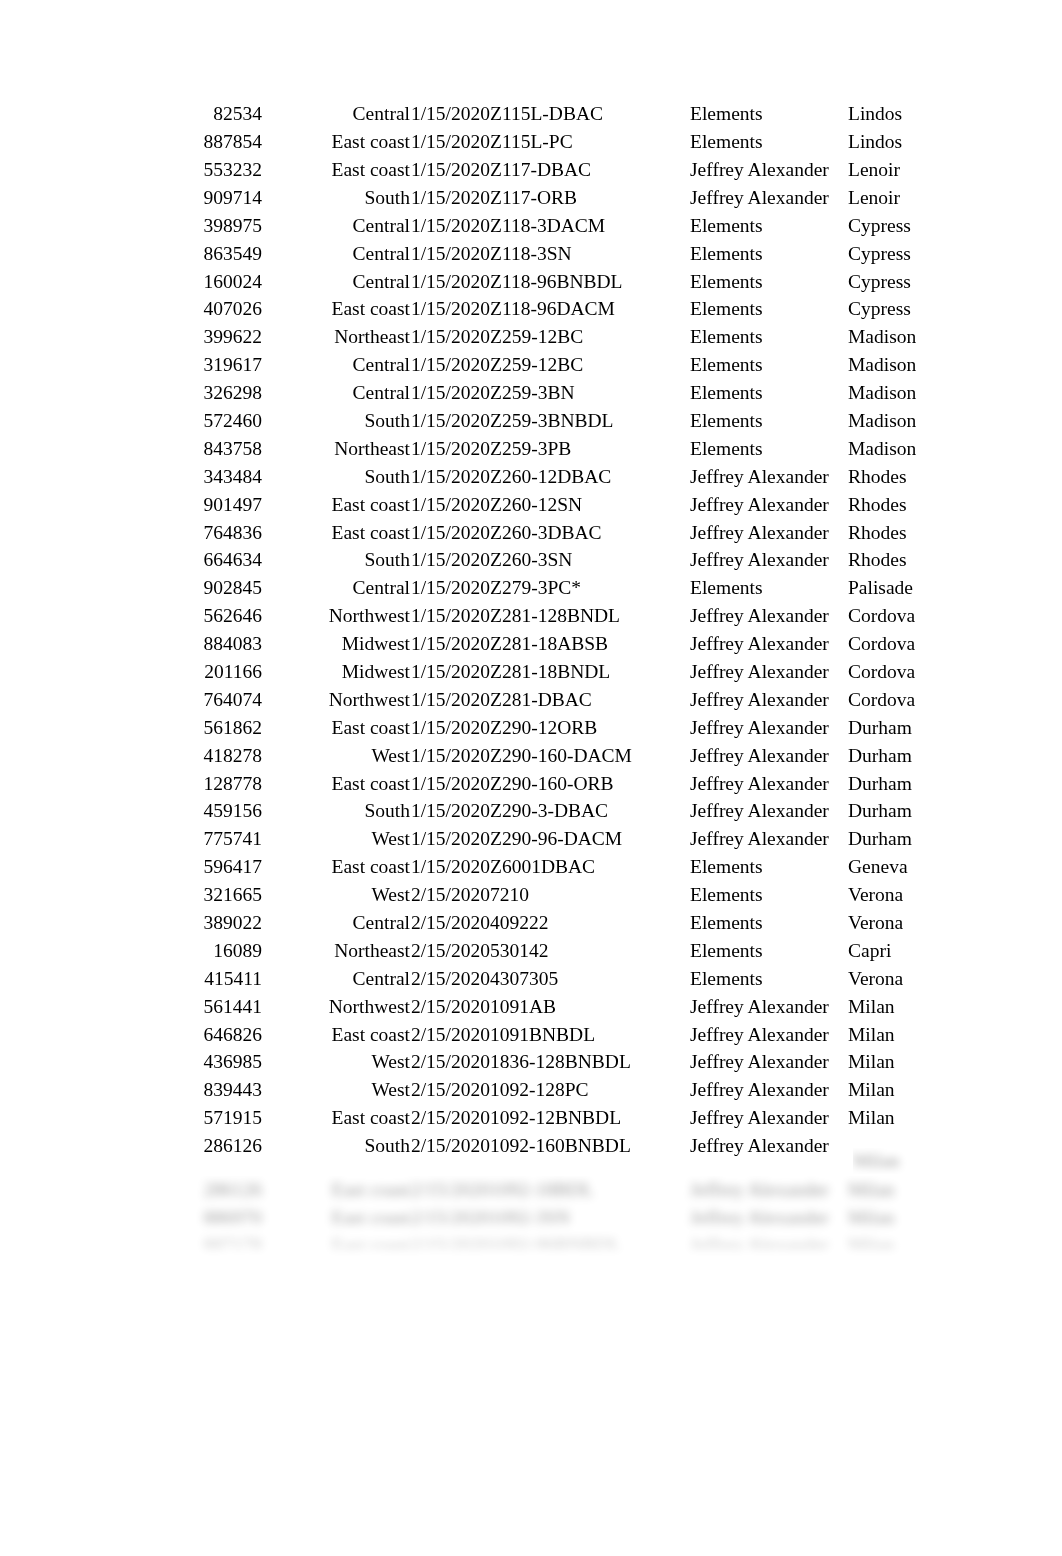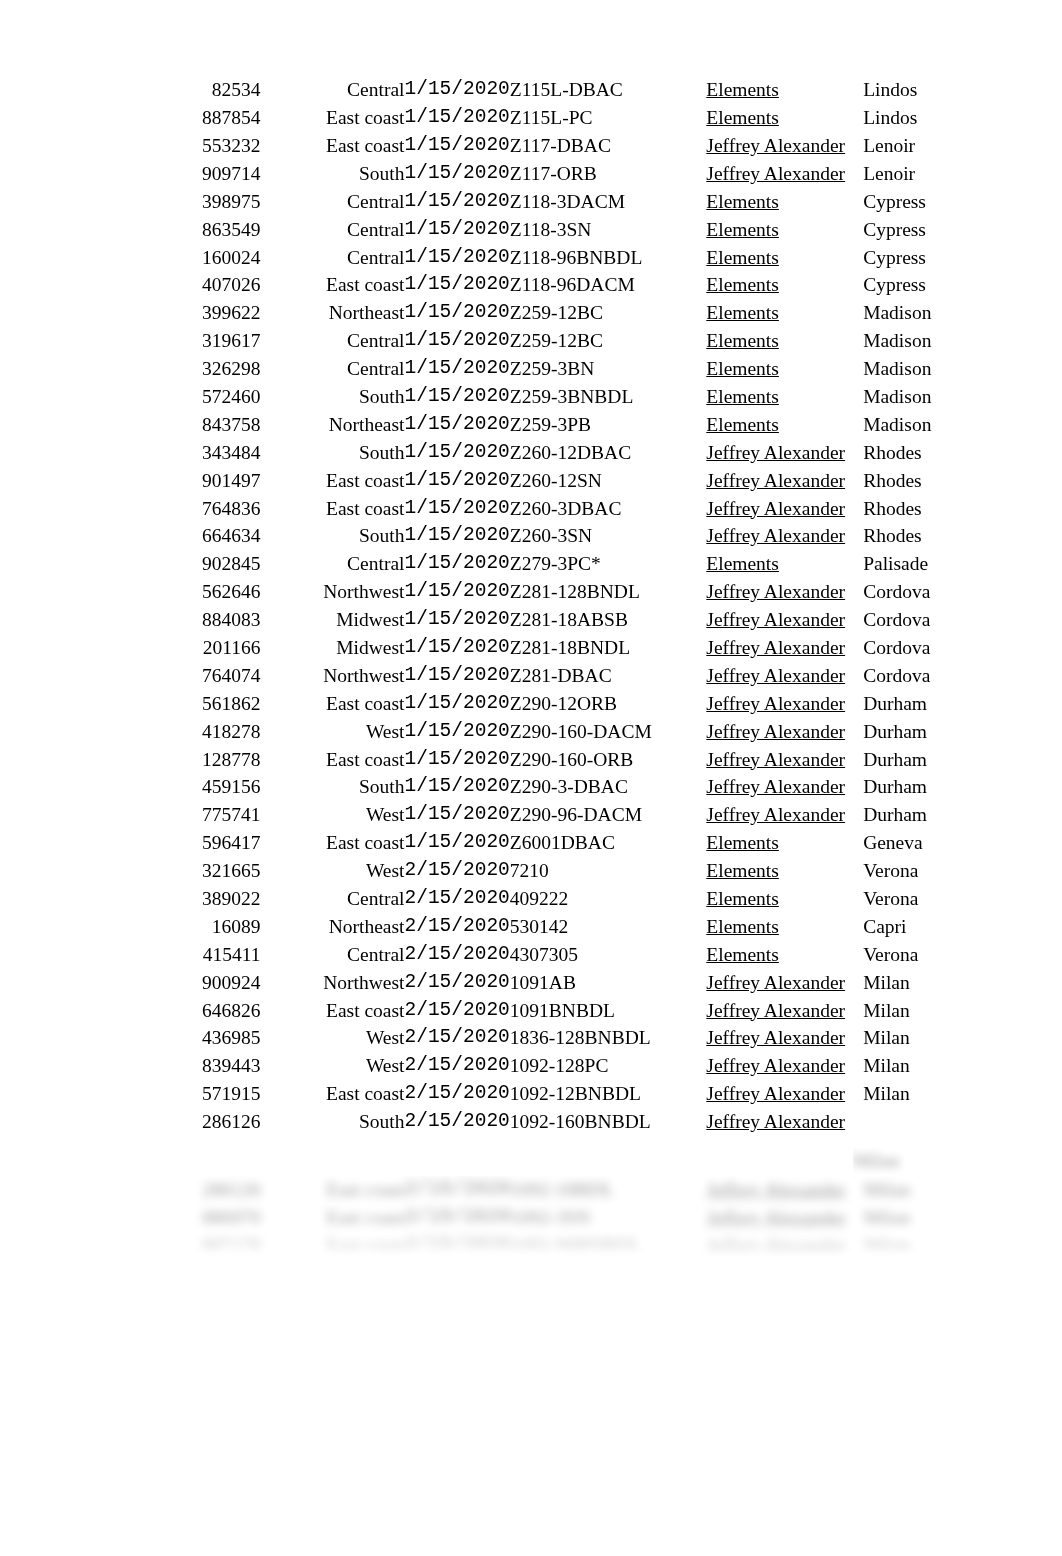--- a/index.html
+++ b/index.html
@@ -16,21 +16,21 @@
   }
   .page {
     position: relative;
     width: 1062px;
     height: 1556px;
     background: #ffffff;
   }
   .table-wrap {
     position: absolute;
     left: 180px;
-    top: 76px;
+    top: 100px;
     width: 800px;
   }
   table.data-table {
     border-collapse: collapse;
     border-spacing: 0;
     font-size: 19.5px;
     line-height: 1;
   }
   table.data-table td {
     padding: 0;
@@ -44,31 +44,30 @@
     width: 82px;
     text-align: right;
     padding-right: 4px;
   }
   td.c-region {
     width: 148px;
     text-align: right;
   }
   td.c-date {
     width: 80px;
+    text-align: right;
     padding-right: 4px;
-    font-family: Liberation Mono, monospace;
   }
   td.c-item {
     width: 200px;
     text-align: left;
   }
   td.c-brand {
     width: 158px;
     text-align: left;
-    text-decoration: underline;
   }
   td.c-collection {
     width: 120px;
     text-align: left;
   }
 
   
   .blur-layer {
     position: absolute;
     left: 180px;
@@ -366,21 +365,21 @@
           </tr>
           <tr>
             <td class="c-id">415411</td>
             <td class="c-region">Central</td>
             <td class="c-date">2/15/2020</td>
             <td class="c-item">4307305</td>
             <td class="c-brand">Elements</td>
             <td class="c-collection">Verona</td>
           </tr>
           <tr>
-            <td class="c-id">900924</td>
+            <td class="c-id">561441</td>
             <td class="c-region">Northwest</td>
             <td class="c-date">2/15/2020</td>
             <td class="c-item">1091AB</td>
             <td class="c-brand">Jeffrey Alexander</td>
             <td class="c-collection">Milan</td>
           </tr>
           <tr>
             <td class="c-id">646826</td>
             <td class="c-region">East coast</td>
             <td class="c-date">2/15/2020</td>

